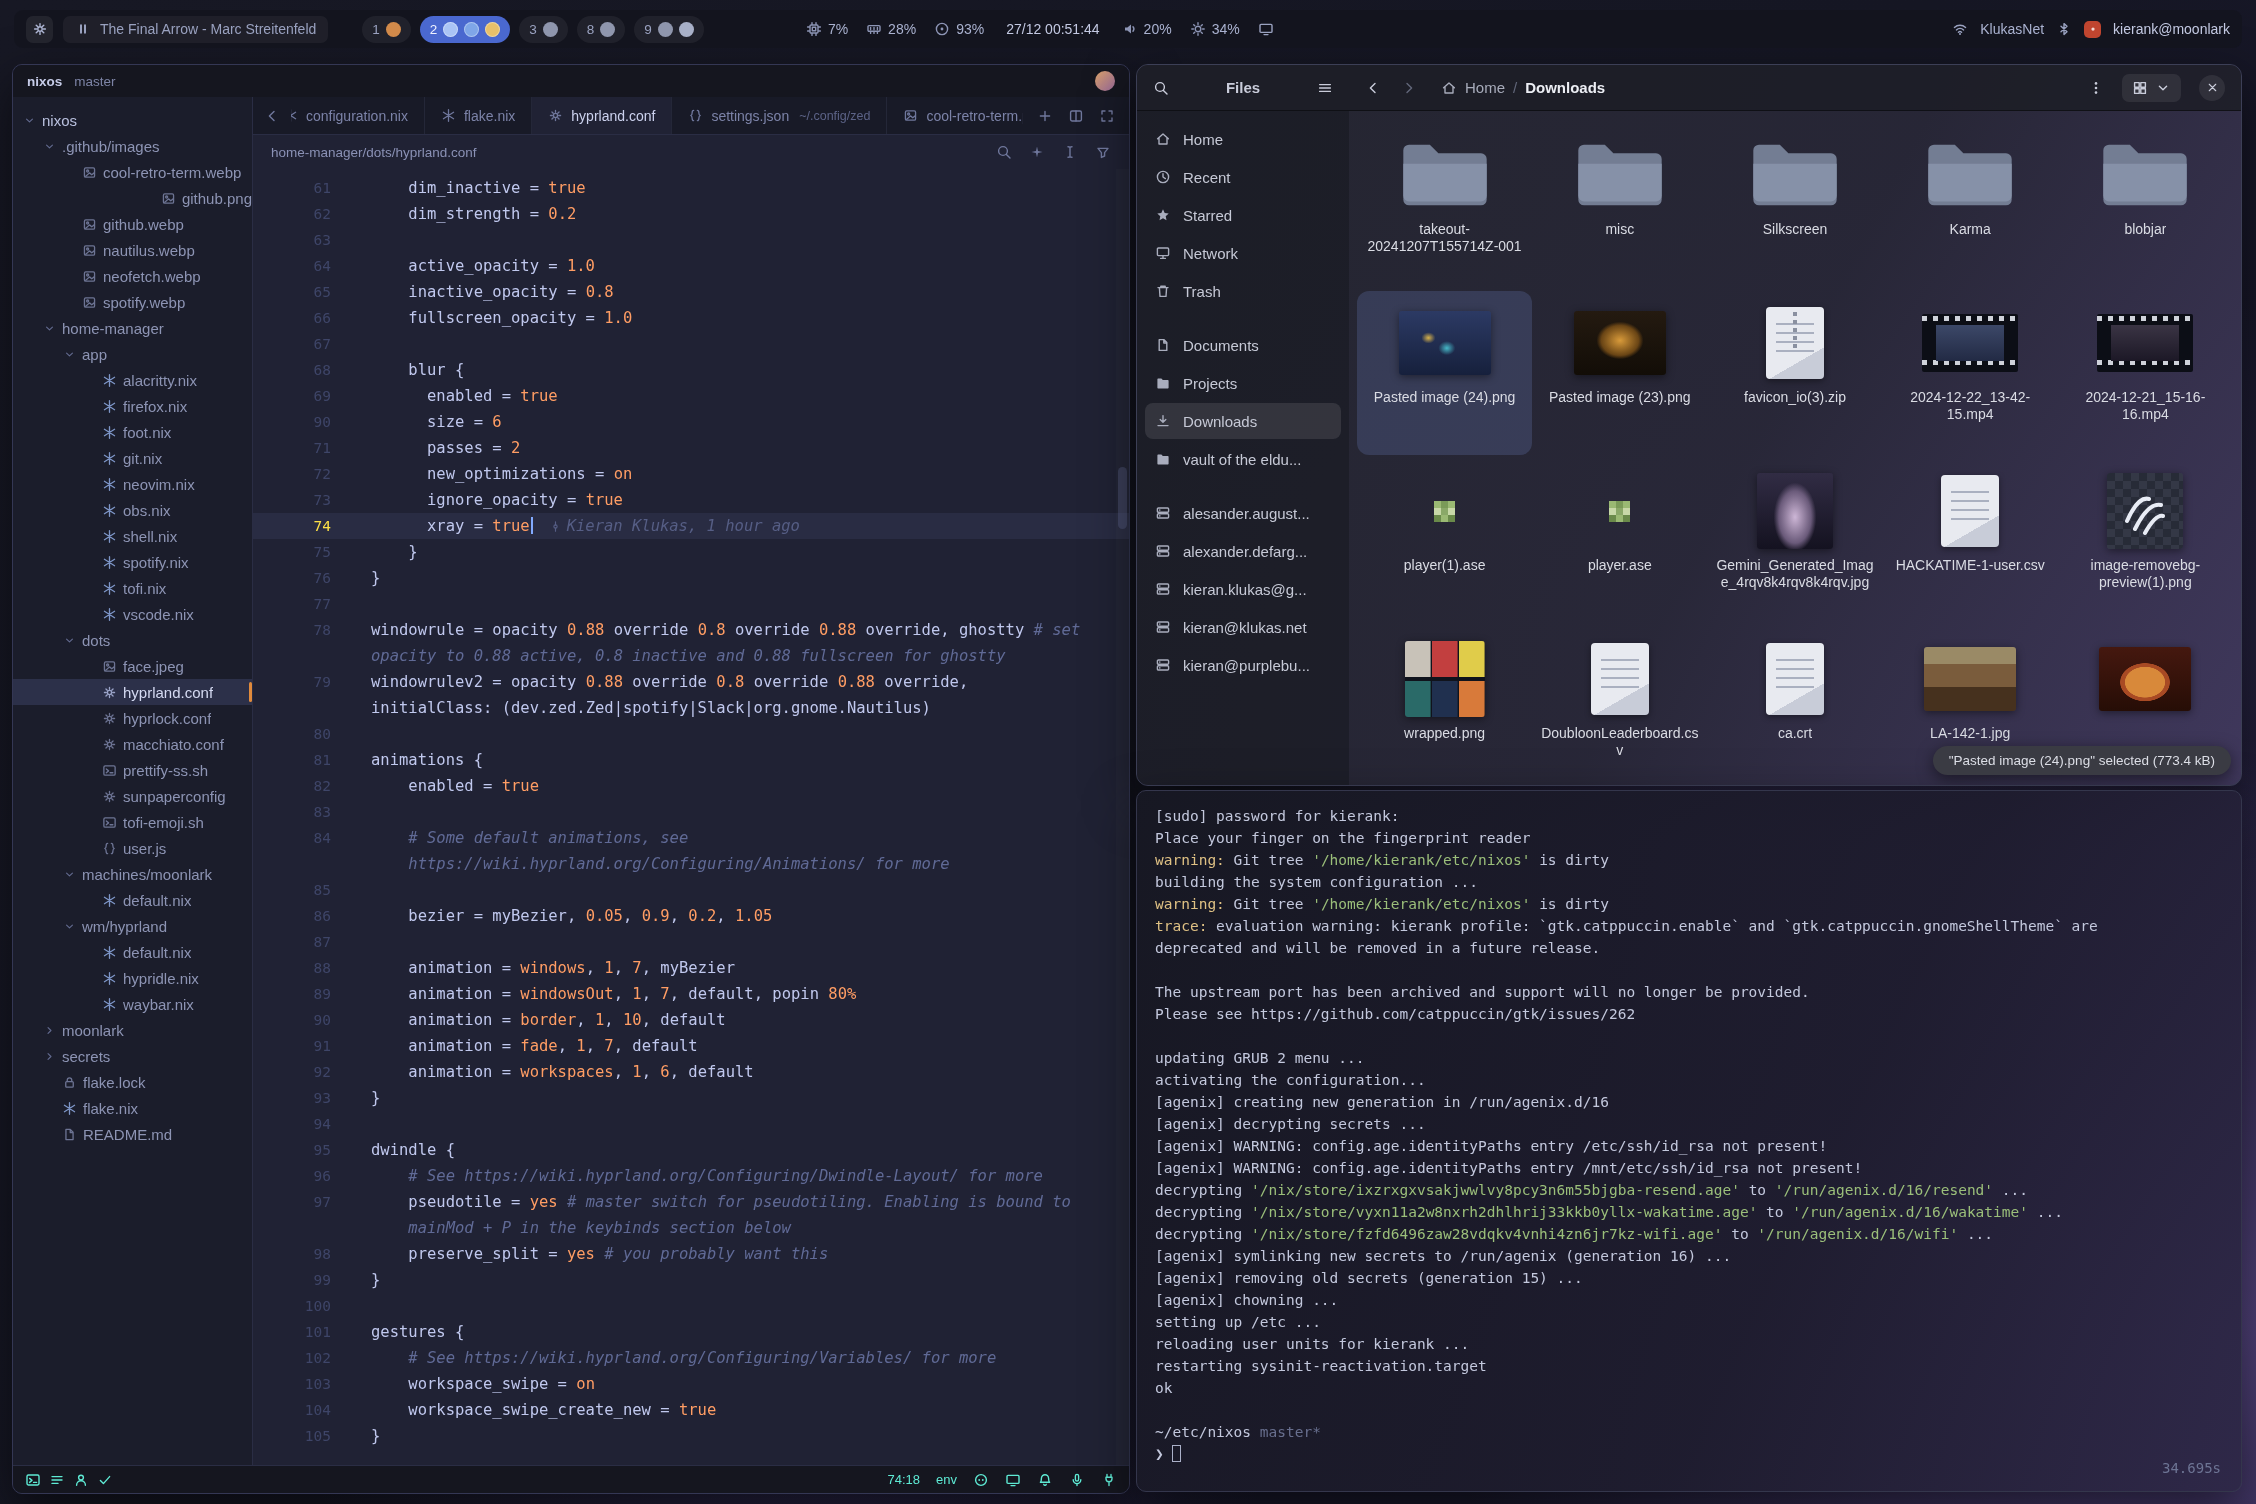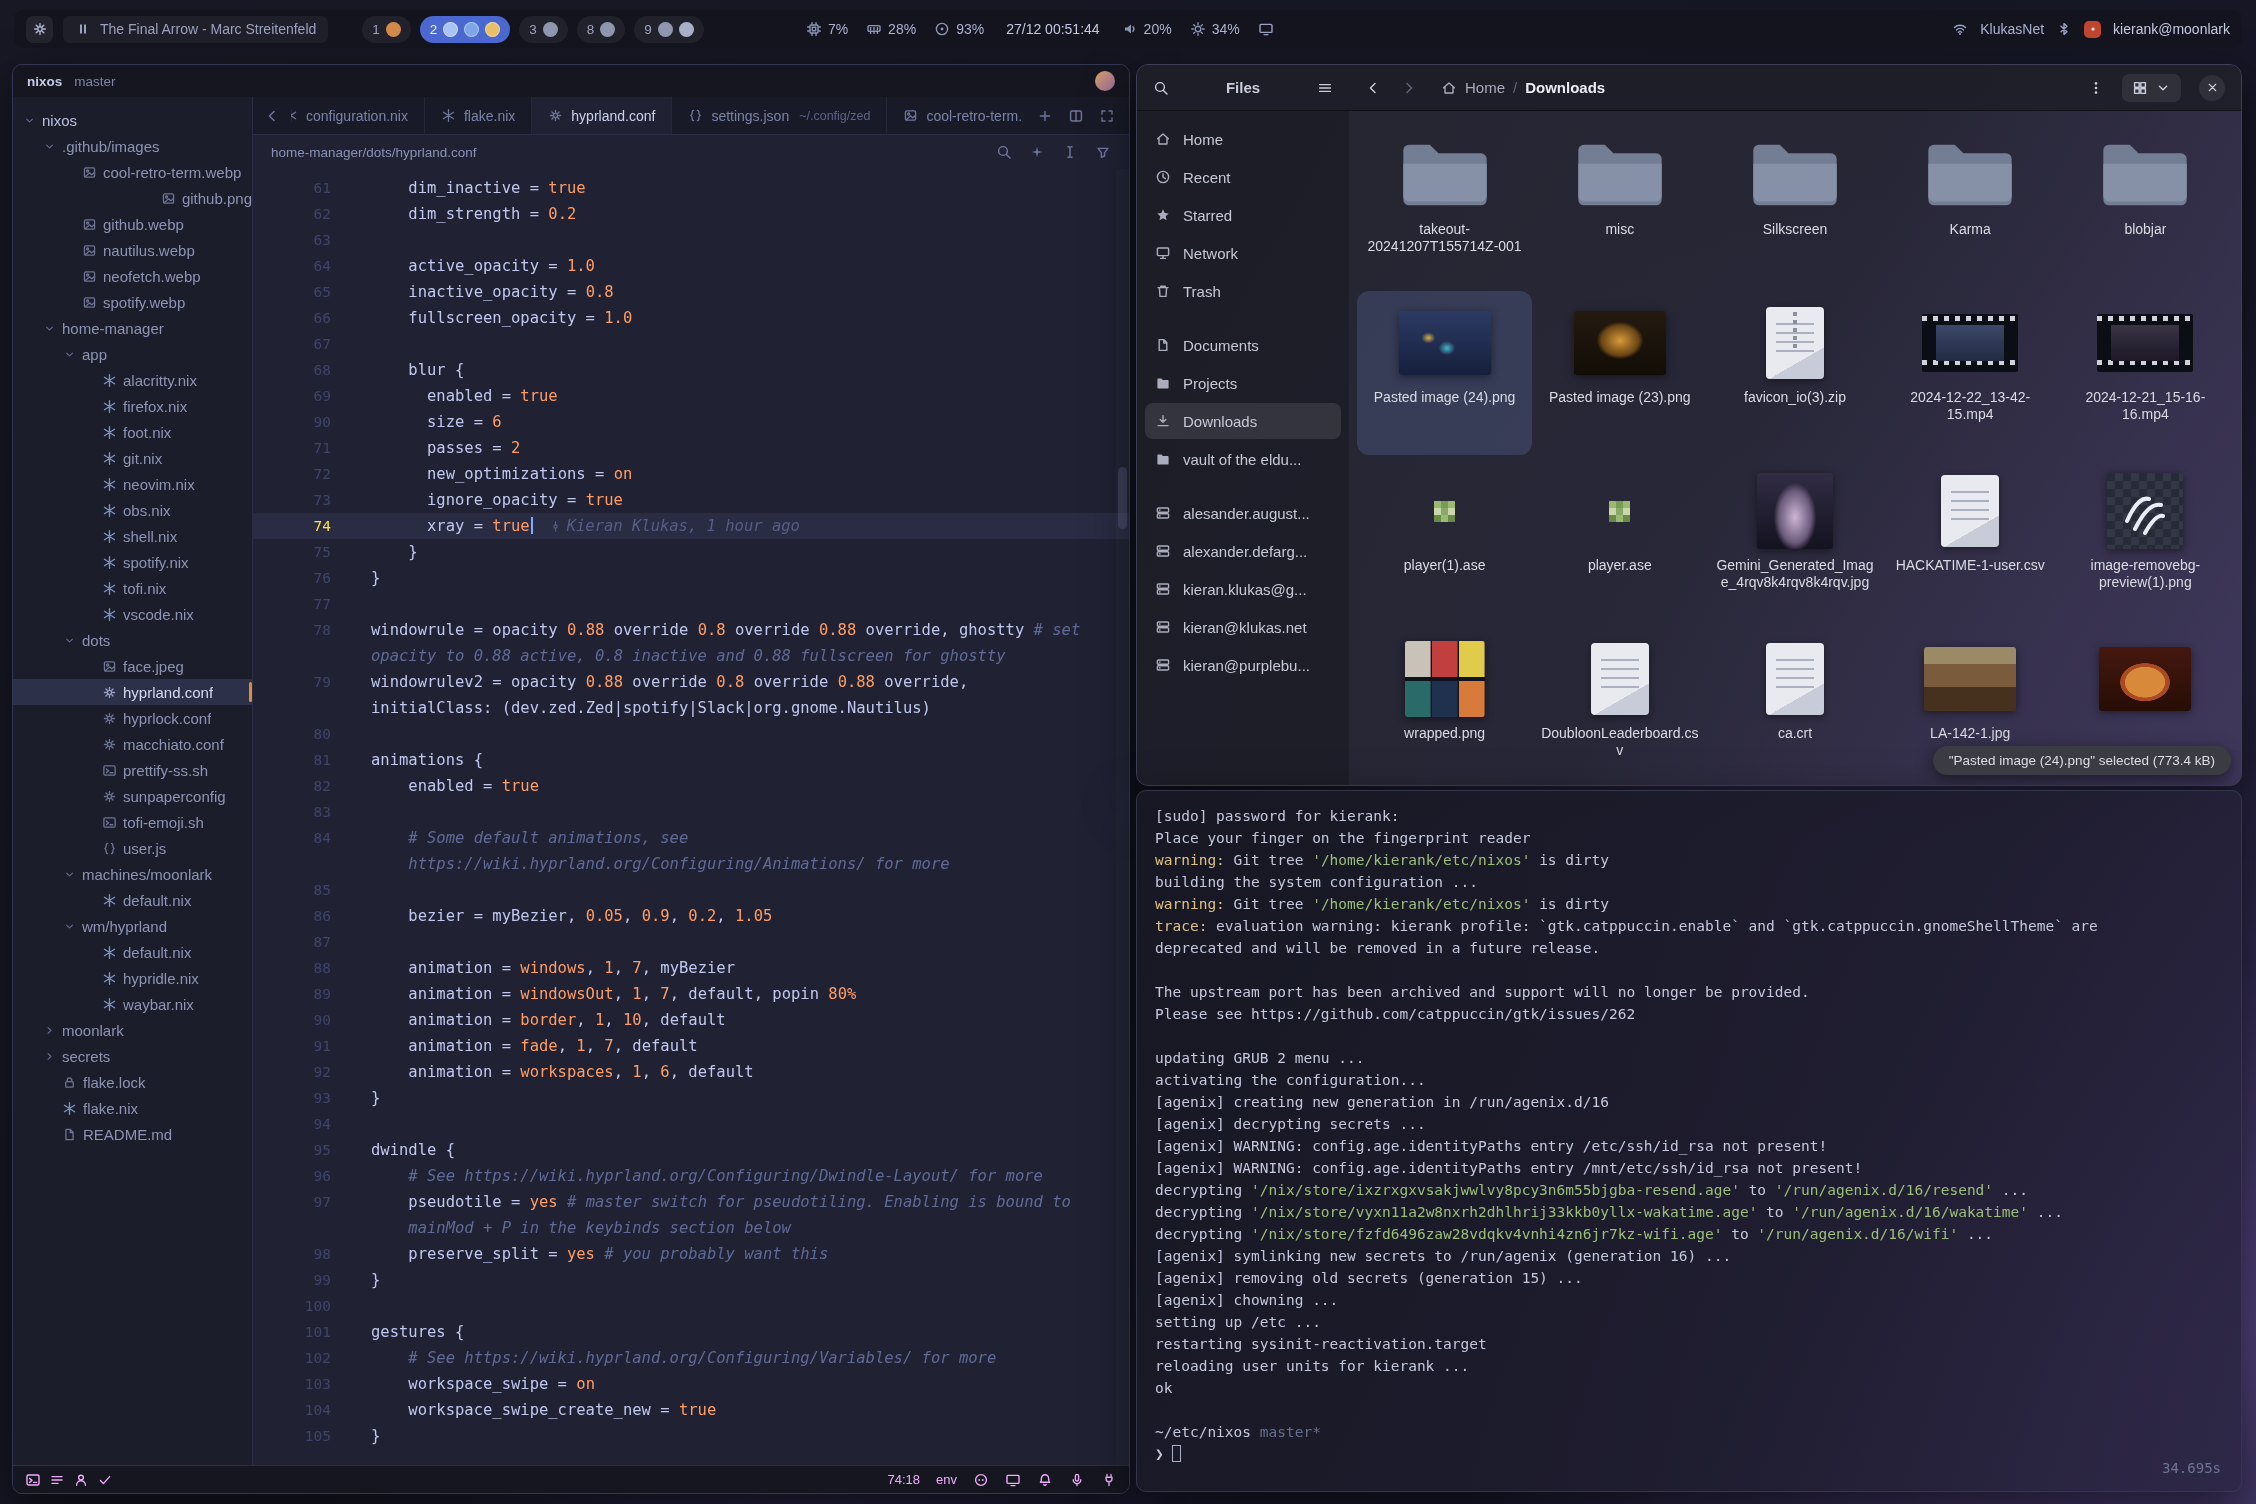--- a/index.html
+++ b/index.html
@@ -74,21 +74,21 @@
   .ct{flex:1;margin-left:40px;margin-right:42px;white-space:pre-wrap;word-break:break-word;color:#c0c8ee;min-height:26px}
   .tk-t{color:#c0c8ee}
   .tk-v{color:#ff9d64}
   .tk-c{color:#606a96;font-style:italic}
   .caret{display:inline-block;width:2px;height:17px;background:#82aaff;vertical-align:-3px;margin-left:1px}
   .blame{color:#565e85;font-style:italic;margin-left:16px}
   .blic{width:13px;height:13px;color:#565e85;margin-right:5px;vertical-align:-2px;display:inline-flex}
   .blic svg{width:100%;height:100%}
   .scrollbar{position:absolute;top:0;right:0;width:13px;bottom:0;background:rgba(255,255,255,.02)}
   .sthumb{position:absolute;left:2px;right:2px;top:23%;height:62px;background:rgba(120,130,180,.28);border-radius:5px}
-  .zed-status{height:28px;background:#15161f;border-top:1px solid #2a2d44;display:flex;align-items:center;padding:0 12px;gap:8px;color:#f0abfc;font-size:13px;flex:none}
+  .zed-status{height:28px;background:#15161f;border-top:1px solid #2a2d44;display:flex;align-items:center;padding:0 12px;gap:8px;color:#5eead4;font-size:13px;flex:none}
   .zs-right{margin-left:auto;display:flex;align-items:center;gap:16px}
 
   
   .files{left:1136px;top:64px;width:1106px;height:722px;border:1px solid #3c3f56;display:flex;flex-direction:column;border-radius:12px;
     background:linear-gradient(118deg, rgba(37,38,49,.97), rgba(40,39,55,.95) 55%, rgba(66,58,95,.92))}
   .files-header{height:46px;flex:none;display:flex;align-items:stretch;background:rgba(28,29,38,.85);border-bottom:1px solid rgba(0,0,0,.45)}
   .fh-left{width:212px;flex:none;display:flex;align-items:center;justify-content:space-between;padding:0 16px;color:#c9ccda}
   .fh-title{font-weight:bold;font-size:15px}
   .fh-main{flex:1;display:flex;align-items:center;gap:16px;padding:0 16px;color:#b9bdcc}
   .fh-nav{display:flex;gap:20px;color:#c9ccda}
@@ -1392,22 +1392,22 @@
         <div class="tl"><span class="tkd">[agenix] decrypting secrets ...</span></div>
         <div class="tl"><span class="tkd">[agenix] WARNING: config.age.identityPaths entry /etc/ssh/id_rsa not present!</span></div>
         <div class="tl"><span class="tkd">[agenix] WARNING: config.age.identityPaths entry /mnt/etc/ssh/id_rsa not present!</span></div>
         <div class="tl"><span class="tkd">decrypting </span><span class="tkg">'/nix/store/ixzrxgxvsakjwwlvy8pcy3n6m55bjgba-resend.age'</span><span class="tkd"> to </span><span class="tkg">'/run/agenix.d/16/resend'</span><span class="tkd"> ...</span></div>
         <div class="tl"><span class="tkd">decrypting </span><span class="tkg">'/nix/store/vyxn11a2w8nxrh2dhlhrij33kkb0yllx-wakatime.age'</span><span class="tkd"> to </span><span class="tkg">'/run/agenix.d/16/wakatime'</span><span class="tkd"> ...</span></div>
         <div class="tl"><span class="tkd">decrypting </span><span class="tkg">'/nix/store/fzfd6496zaw28vdqkv4vnhi4zn6jr7kz-wifi.age'</span><span class="tkd"> to </span><span class="tkg">'/run/agenix.d/16/wifi'</span><span class="tkd"> ...</span></div>
         <div class="tl"><span class="tkd">[agenix] symlinking new secrets to /run/agenix (generation 16) ...</span></div>
         <div class="tl"><span class="tkd">[agenix] removing old secrets (generation 15) ...</span></div>
         <div class="tl"><span class="tkd">[agenix] chowning ...</span></div>
         <div class="tl"><span class="tkd">setting up /etc ...</span></div>
+        <div class="tl"><span class="tkd">reloading user units for kierank ...</span></div>
         <div class="tl"><span class="tkd">restarting sysinit-reactivation.target</span></div>
-        <div class="tl"><span class="tkd">reloading user units for kierank ...</span></div>
         <div class="tl"><span class="tkd">ok</span></div>
         <div class="tl">&nbsp;</div>
         <div class="tl"><span class="tkd">~/etc/nixos </span><span class="tkm">master*</span></div>
         <div class="tl prompt"><span class="tkp">❯ </span><span class="tcursor"></span></div>
       </div>
     <span class="elapsed">34.695s</span>
   </div>
 
 </div>
 

